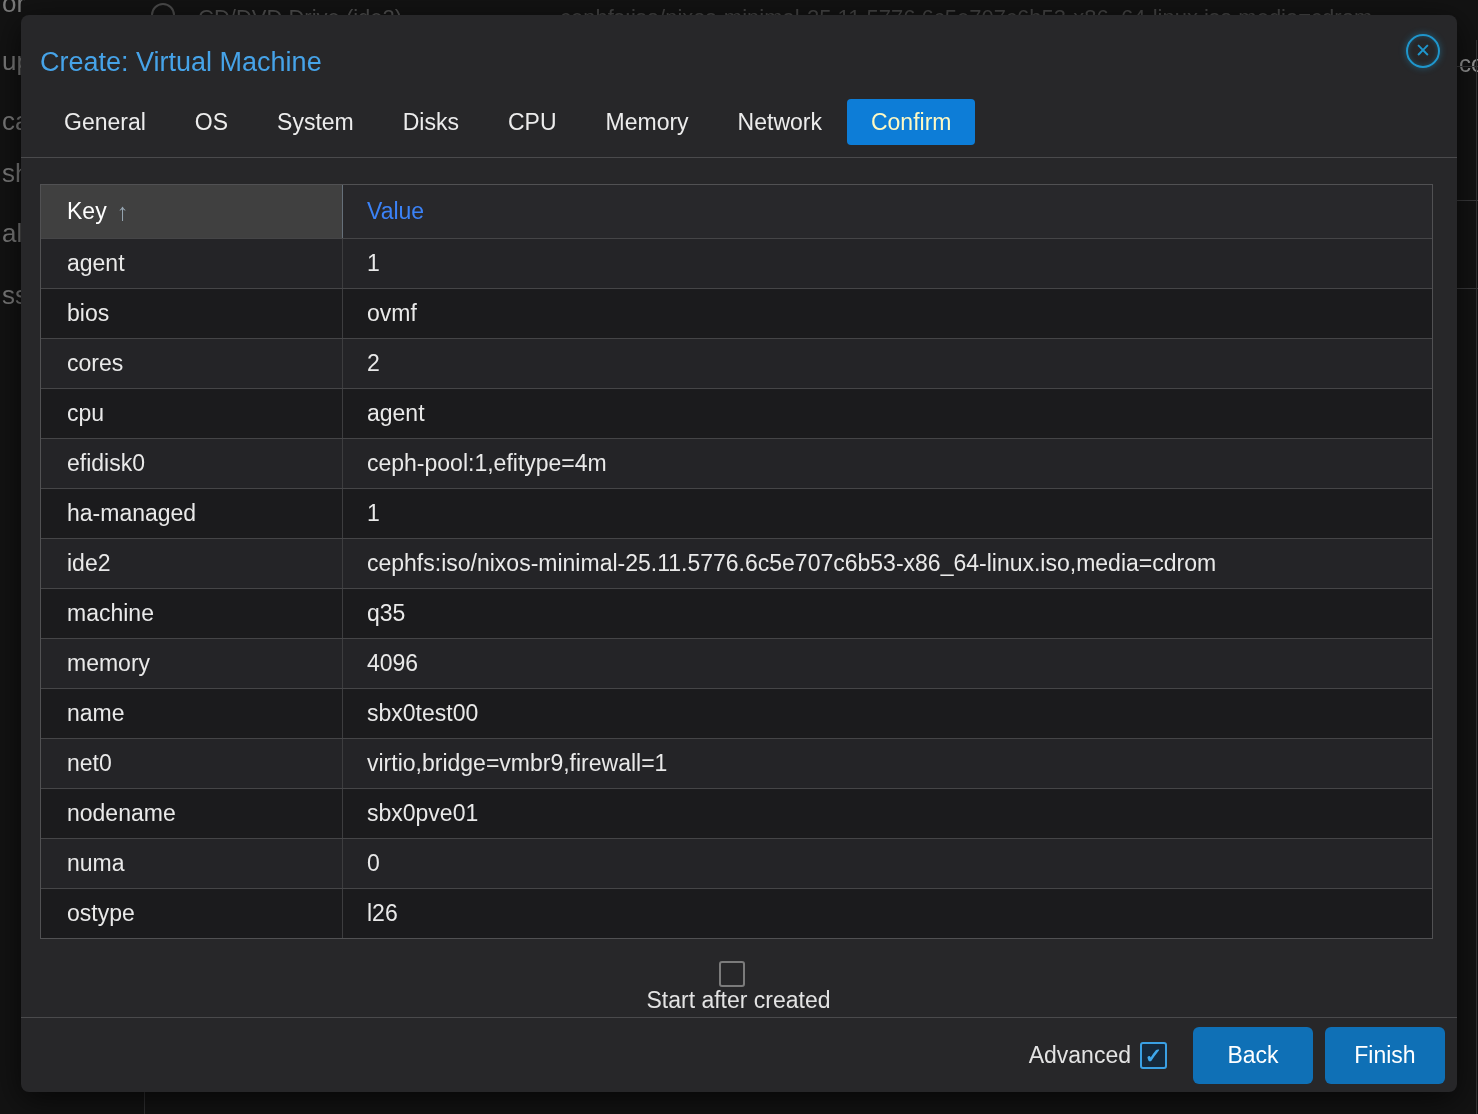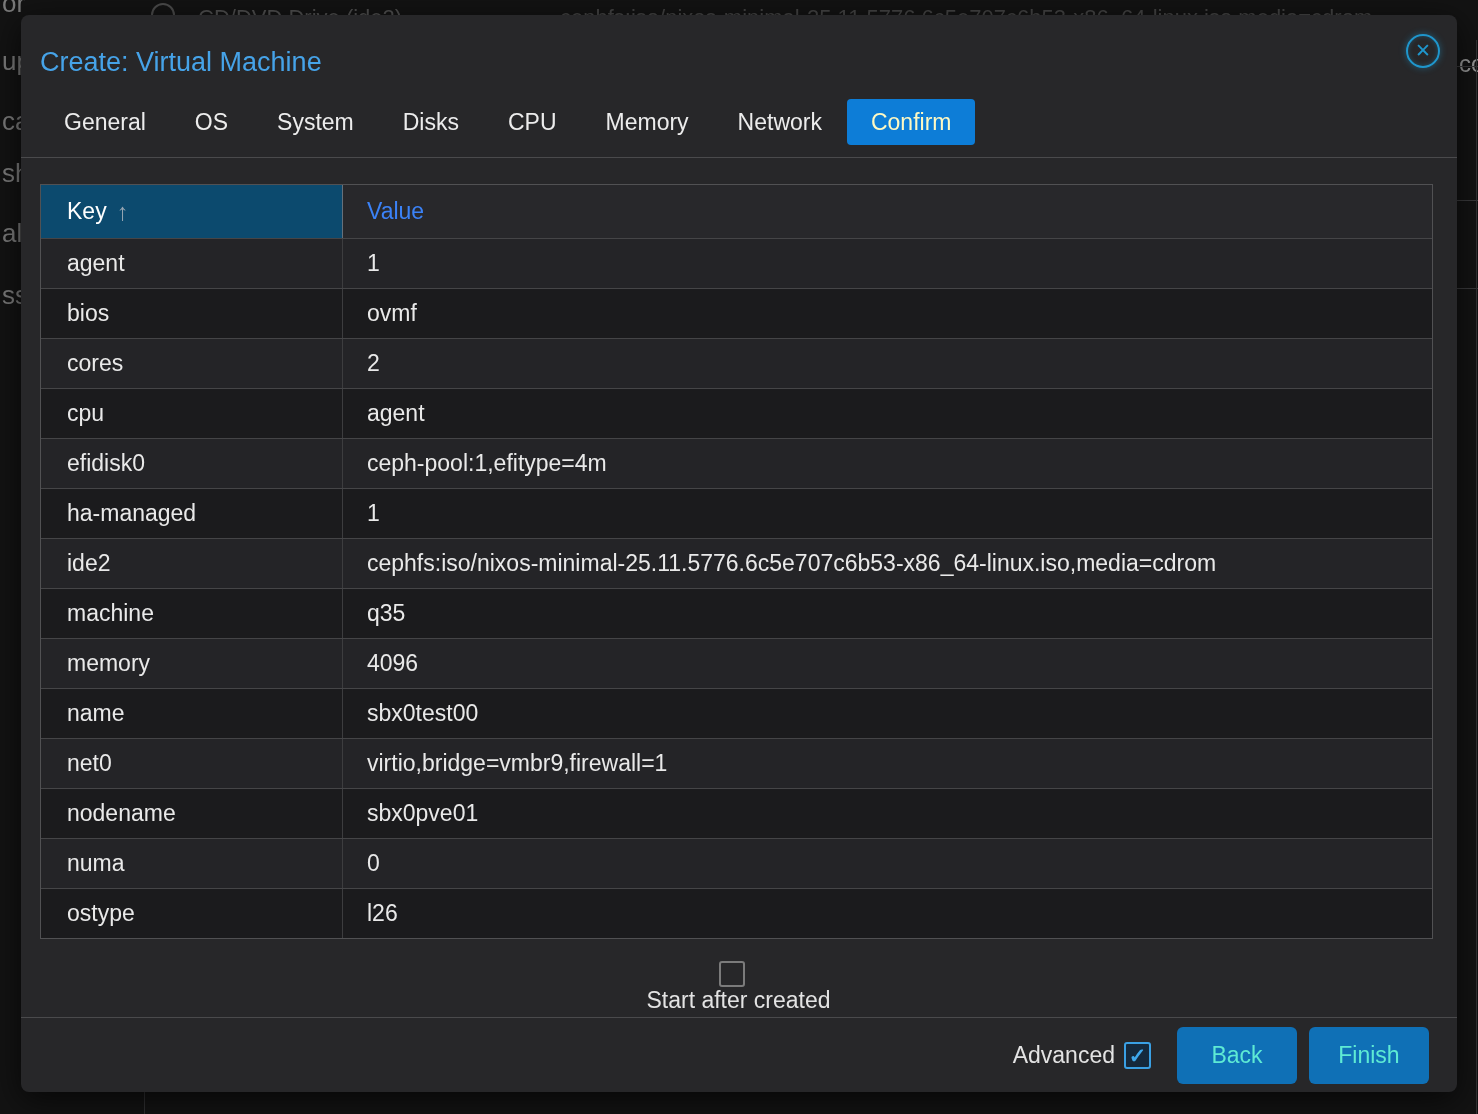--- a/index.html
+++ b/index.html
@@ -51,21 +51,21 @@
   
   .dlg-body {
     position:absolute; left:0; right:0; top:142px; bottom:74px;
     border-top:1px solid #4a4a4c; border-bottom:1px solid #4a4a4c;
     padding:26px 24px 0 19px;
   }
 
   .grid { width:1393px; border:1px solid #515153; }
   .grid-header { display:flex; height:53px; background:#27272a; }
   .hcell-key {
-    width:302px; background:#0c4a6e; border-right:1px solid #66707a;
+    width:302px; background:#404040; border-right:1px solid #66707a;
     display:flex; align-items:center; padding-left:26px;
     font-size:23px; color:#ffffff; cursor:pointer;
   }
   .sort-arrow { margin-left:10px; color:#97a6b3; font-size:24px; }
   .hcell-value {
     flex:1; display:flex; align-items:center; padding-left:24px;
     font-size:23px; color:#3b82f6; cursor:pointer; background:#28282b;
   }
   .tr { display:flex; height:50px; border-top:1px solid #454547; cursor:pointer; }
   .tr:nth-child(odd)  { background:#242427; }
@@ -83,32 +83,32 @@
   .cb-plain {
     width:26px; height:26px; border:2px solid #7b7b7b; border-radius:3px;
     background:transparent; margin-right:13px;
   }
   .start-label { font-size:23px; color:#e3e3e3; }
 
   
   .dlg-footer {
     position:absolute; left:0; right:0; bottom:0; height:74px;
     display:flex; align-items:center; justify-content:flex-end;
-    padding-right:28px;
+    padding-right:12px;
   }
   .adv-label { font-size:23px; color:#e3e3e3; margin-right:9px; cursor:pointer; }
   .cb-adv {
     width:27px; height:27px; border:2px solid #3aa0e4; border-radius:3px;
     background:#15293c; color:#3fa8ec; font-size:21px; font-weight:bold;
     line-height:23px; text-align:center; margin-right:14px; cursor:pointer;
   }
   .btn {
     width:120px; height:57px; margin-left:12px;
     background:#0f70b6; border:none; border-radius:6px;
-    color:#5eead4; font-size:23px; font-family:"Liberation Sans", sans-serif;
+    color:#ffffff; font-size:23px; font-family:"Liberation Sans", sans-serif;
     cursor:pointer;
   }
 </style>
 </head>
 <body>
 
 <div class="bg-layer">
   <div class="bg-top-row">
     <span class="bg-radio"></span>
     <span class="bg-top-left-text">CD/DVD Drive (ide2)</span>

